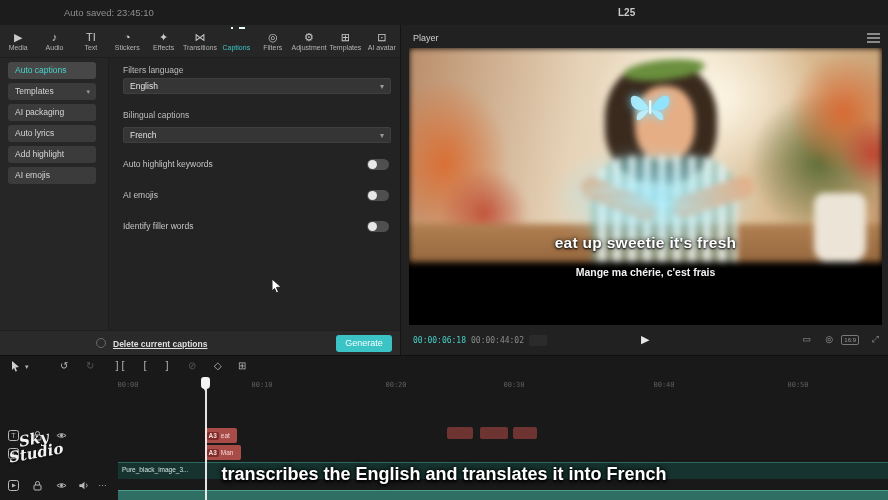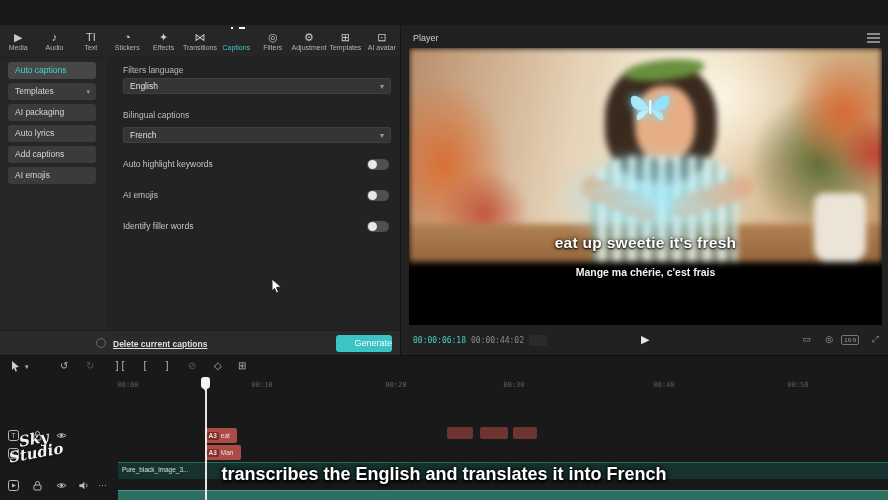--- a/index.html
+++ b/index.html
@@ -33,21 +33,21 @@
   .select { position:absolute; left:14px; width:268px; height:16px; background:#353535; border:1px solid #3f3f3f; border-radius:2px; font-size:8.5px; color:#e2e2e2; line-height:14px; padding:0 6px; cursor:pointer; }
   .select .chev { position:absolute; right:6px; top:1px; color:#9a9a9a; font-size:8px; }
   .trow-label { position:absolute; left:14px; font-size:8.5px; color:#c5c5c5; }
   .toggle { position:absolute; left:258px; width:22px; height:11px; background:#4f4f4f; border-radius:6px; cursor:pointer; }
   .toggle .knob { position:absolute; left:1px; top:1px; width:9px; height:9px; background:#e8e8e8; border-radius:50%; }
 
   
   .lfooter { position:absolute; left:0; top:330px; width:400px; height:25px; background:#2a2a2a; border-top:1px solid #1f1f1f; }
   .chkbox { position:absolute; left:96px; top:7px; width:10px; height:10px; border:1px solid #6a6a6a; border-radius:50%; cursor:pointer; }
   .chklabel { position:absolute; left:113px; top:8px; font-size:8.5px; color:#dedede; font-weight:bold;text-decoration:underline; }
-  .gen-btn { position:absolute; left:336px; top:4px; width:56px; height:17px; background:#3cc3c5; border-radius:3px; font-size:9px; color:#f4ffff; text-align:right; line-height:17px; cursor:pointer; }
+  .gen-btn { position:absolute; left:336px; top:4px; width:56px; height:17px; background:#3cc3c5; border-radius:3px; font-size:9px; color:#f4ffff; text-align:center; line-height:17px; cursor:pointer; }
 
   
   .player { position:absolute; left:400px; top:25px; width:488px; height:330px; background:#212121; border-left:1px solid #141414; }
   .player-title { position:absolute; left:12px; top:8px; font-size:9px; color:#cfcfcf; }
   .hamburger { position:absolute; right:8px; top:8px; width:13px; cursor:pointer; }
   .hamburger div { height:1.5px; background:#8a8a8a; margin-bottom:2.5px; }
 
   .video { position:absolute; left:8px; top:23px; width:473px; height:277px; background:#000; overflow:hidden; }
   .scene { position:absolute; left:0; top:0; width:473px; height:214px; overflow:hidden;
     background:linear-gradient(100deg,#b98d6a,#e6d3b8 35%,#efe3cc 55%,#d8b990 78%,#c49a6e); filter:blur(3px); }
@@ -116,20 +116,24 @@
   .watermark { position:absolute; left:4px; top:432px; z-index:51; transform:rotate(-10deg); font-family:"DejaVu Serif", serif; font-style:italic; font-weight:bold; color:#f2f2f2; text-shadow:0 1px 2px rgba(0,0,0,.7); line-height:14px; text-align:center; width:62px; }
   .watermark .l1 { font-size:15px; display:block; }
   .watermark .l2 { font-size:15px; display:block; }
   .cursor-arrow { position:absolute; left:270px; top:278px; z-index:40; }
 </style>
 </head>
 <body>
 
 <div class="app">
 
+  <div class="topbar">
+    <span class="autosave">Auto saved: 23:45:10</span>
+    <span class="proj-title">L25</span>
+  </div>
 
   <div class="mtoolbar">
     <div class="mitem">
       <span class="ic">▶</span>
       <span class="lb">Media</span>
     </div>
     <div class="mitem">
       <span class="ic">♪</span>
       <span class="lb">Audio</span>
     </div>
@@ -179,21 +183,21 @@
       <span>Templates</span>
       <span class="chev">▾</span>
     </div>
     <div class="sbtn" style="top:46px">
       <span>AI packaging</span>
     </div>
     <div class="sbtn" style="top:67px">
       <span>Auto lyrics</span>
     </div>
     <div class="sbtn" style="top:88px">
-      <span>Add captions</span>
+      <span>Add highlight</span>
     </div>
     <div class="sbtn" style="top:109px">
       <span>AI emojis</span>
     </div>
   </div>
 
   <div class="panel">
     <span class="plabel" style="top:7px">Filters language</span>
     <div class="select" style="top:20px">
       <span>English</span>

